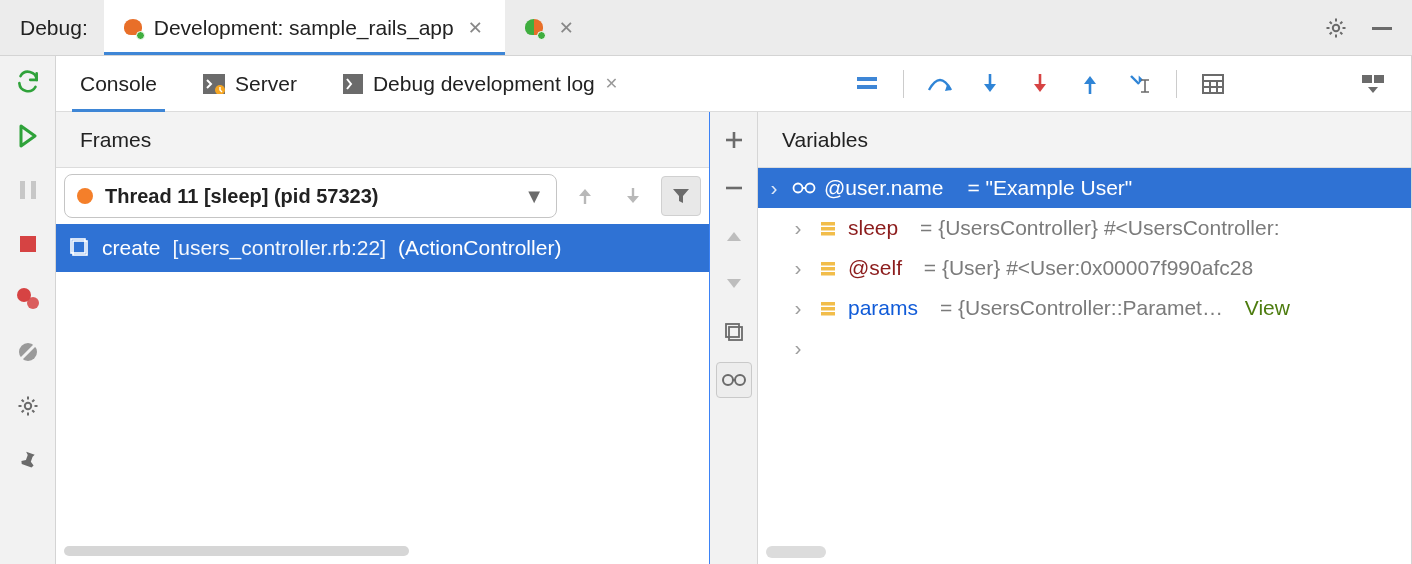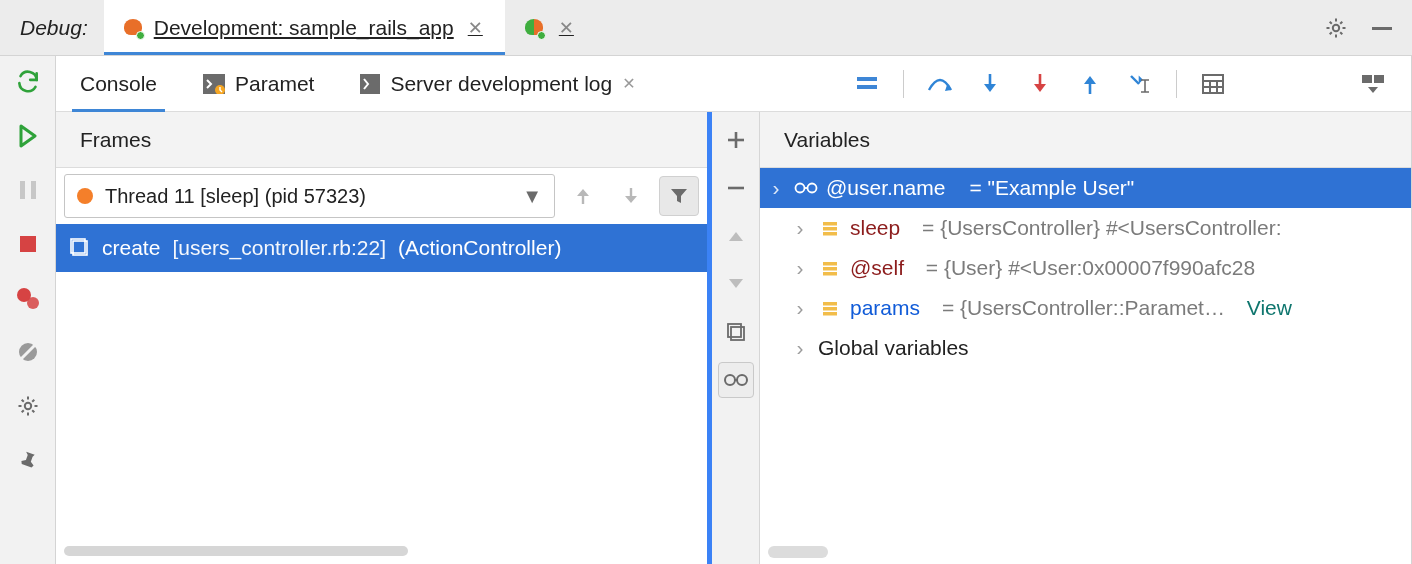--- a/index.html
+++ b/index.html
@@ -12,22 +12,22 @@
     overflow: hidden;
   }
   
   .top-bar {
     height: 56px;
     display: flex;
     align-items: center;
     border-bottom: 1px solid #d4d4d4;
     background: #ececec;
   }
-  .top-label { padding: 0 16px 0 20px; font-size: 21px; font-style: italic; }
-  .run-tabs { display: flex; align-items: stretch; height: 100%; flex: 1; text-decoration: underline; }
+  .top-label { padding: 0 16px 0 20px; font-size: 21px; }
+  .run-tabs { display: flex; align-items: stretch; height: 100%; flex: 1; }
   .run-tab {
     display: flex; align-items: center;
     padding: 0 18px;
     gap: 10px;
     font-size: 21px;
     cursor: default;
     position: relative;
   }
   .run-tab.active { background: #fff; }
   .run-tab.active::after {
@@ -52,26 +52,26 @@
     display:flex; align-items:center; gap:10px; height:100%; position:relative;
     font-size:21px; color:#222;
   }
   .subtab.active::after { content:""; position:absolute; left:-8px; right:-8px; bottom:-1px; height:3px; background:#3e86d6; }
   .subtab .close { font-size:16px; color:#999; }
   .tb-group { display:flex; align-items:center; gap:22px; }
   .tb-sep { width:1px; height:28px; background:#ccc; }
   .right-spacer { flex:1; }
   
   .panes-row { flex:1; display:flex; min-height:0; }
-  .frames-pane { flex:1; display:flex; flex-direction:column; border-right:5px solid #3b82f6; min-width:0; }
+  .frames-pane { flex:1; display:flex; flex-direction:column; border-right:1px solid #3b82f6; min-width:0; }
   .pane-header { height:56px; display:flex; align-items:center; padding:0 24px; font-size:21px; background:#f3f3f3; border-bottom:1px solid #dcdcdc; }
   .thread-row { height:56px; display:flex; align-items:center; padding:0 8px 0 8px; gap:8px; background:#fff; }
   .thread-select {
     flex:1; height:44px; display:flex; align-items:center; gap:12px;
-    border:1px solid #c5c5c5; border-radius:3px; padding:0 12px; background:#fff;
+    border:1px solid #c5c5c5; border-radius:8px; padding:0 12px; background:#fff;font-weight:bold;
   }
   .dot-orange { width:16px; height:16px; border-radius:50%; background:#f47f2a; }
   .grey-ctrl { width:40px; height:40px; display:flex; align-items:center; justify-content:center; cursor:pointer; color:#9a9a9a; border-radius:4px; }
   .grey-ctrl.boxed { background:#e8e8e8; border:1px solid #d0d0d0; }
   .frame-list { flex:1; overflow:hidden; position:relative;text-align:right;}
   .frame-item {
     height:48px; display:flex; align-items:center; gap:12px; padding:0 14px;
     background:#2f72d4; color:#fff; font-size:21px; white-space:nowrap; overflow:hidden;
   }
   .frame-item .meta { opacity:.95; }
@@ -84,21 +84,21 @@
   
   .vars-pane { flex:1; display:flex; flex-direction:column; min-width:0; }
   .var-list { flex:1; overflow:hidden; position:relative; }
   .var-row { height:40px; display:flex; align-items:center; gap:8px; padding:0 8px 0 6px; font-size:21px; white-space:nowrap; overflow:hidden;}
   .var-row.selected { background:#2f72d4; color:#fff; }
   .arrow { width:20px; display:inline-flex; justify-content:center; color:inherit; opacity:.85; }
   .var-icon { width:24px; display:inline-flex; justify-content:center; }
   .name-dark { color:#8c1c1c; }
   .name-blue { color:#105bd8; }
   .val-grey { color:#7b7b7b; }
-  .val-link { color:#0f766e; }
+  .val-link { color:#4d7c0f; }
   .hscroll2 { position:absolute; left:8px; bottom:6px; width:60px; height:12px; background:#dcdcdc; border-radius:6px; }
   
   svg { display:block; }
   
   .rails-icon { position:relative; width:22px; height:22px; }
   .rails-icon .base { position:absolute; inset:2px 2px 4px 2px; border-radius:50% 50% 40% 40%; background:#e86f29; }
   .rails-icon .dot { position:absolute; right:-1px; bottom:-1px; width:9px; height:9px; border-radius:50%; background:#3fae3f; border:1.5px solid #fff; }
   .rails-icon.alt .base { background: conic-gradient(#e86f29 0 50%, #3fae3f 0 100%); }
   .field-icon svg { width:20px; height:20px; }
 </style>
@@ -197,30 +197,30 @@
       </div>
       <div class="subtab">
         <span>
           <svg width="22" height="20" viewBox="0 0 22 20">
               <rect width="22" height="20" fill="#6b6b6b"></rect>
               <path d="M4 6l4 4-4 4" stroke="#fff" stroke-width="2" fill="none"></path>
               <circle cx="17" cy="16" r="5" fill="#f5a623"></circle>
               <path d="M17 13v3l2 2" stroke="#fff" stroke-width="1.4" fill="none"></path>
             </svg>
         </span>
-        <span>Paramet</span>
+        <span>Server</span>
       </div>
       <div class="subtab">
         <span>
           <svg width="20" height="20" viewBox="0 0 20 20">
               <rect width="20" height="20" fill="#6b6b6b"></rect>
               <path d="M4 5l4 5-4 5" stroke="#fff" stroke-width="2" fill="none"></path>
             </svg>
         </span>
-        <span>Server development log</span>
+        <span>Debug development log</span>
         <span class="close">✕</span>
       </div>
       <div class="right-spacer"></div>
       <div class="tb-group">
         <span class="icon-btn">
           <svg width="24" height="18" viewBox="0 0 24 18">
               <rect x="2" y="2" width="20" height="4" fill="#3e86d6"></rect>
               <rect x="2" y="10" width="20" height="4" fill="#3e86d6"></rect>
             </svg>
         </span>
@@ -421,21 +421,20 @@
             <span class="name-blue">params</span>
             <span>&nbsp;</span>
             <span class="val-grey">= {UsersController::Paramet…</span>
             <span>&nbsp;</span>
             <span class="val-link">View</span>
           </div>
 
           <div class="var-row">
             <span style="width:16px"></span>
             <span class="arrow" style="color:#8a8a8a">›</span>
-            <span>Global variables</span>
           </div>
 
           <div class="hscroll2"></div>
         </div>
       </div>
 
     </div>
   </div>
 </div>
 

